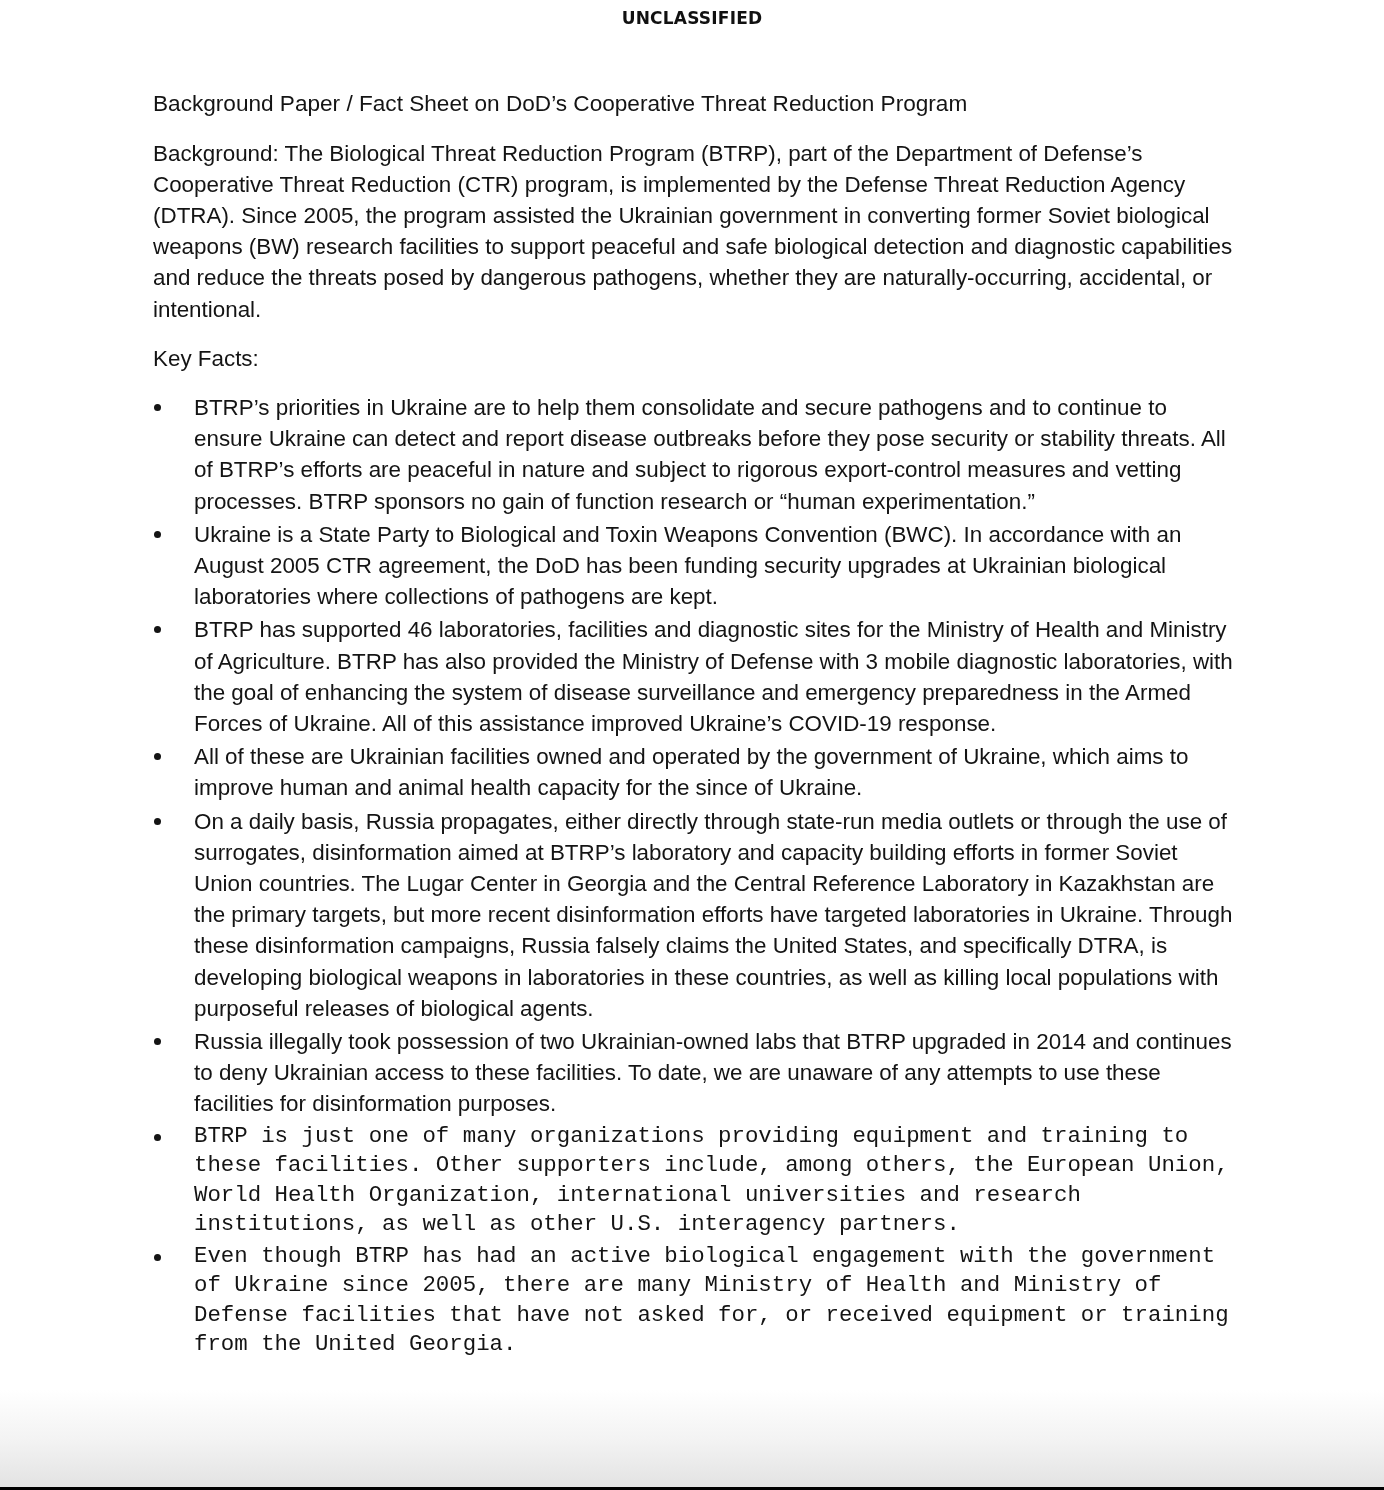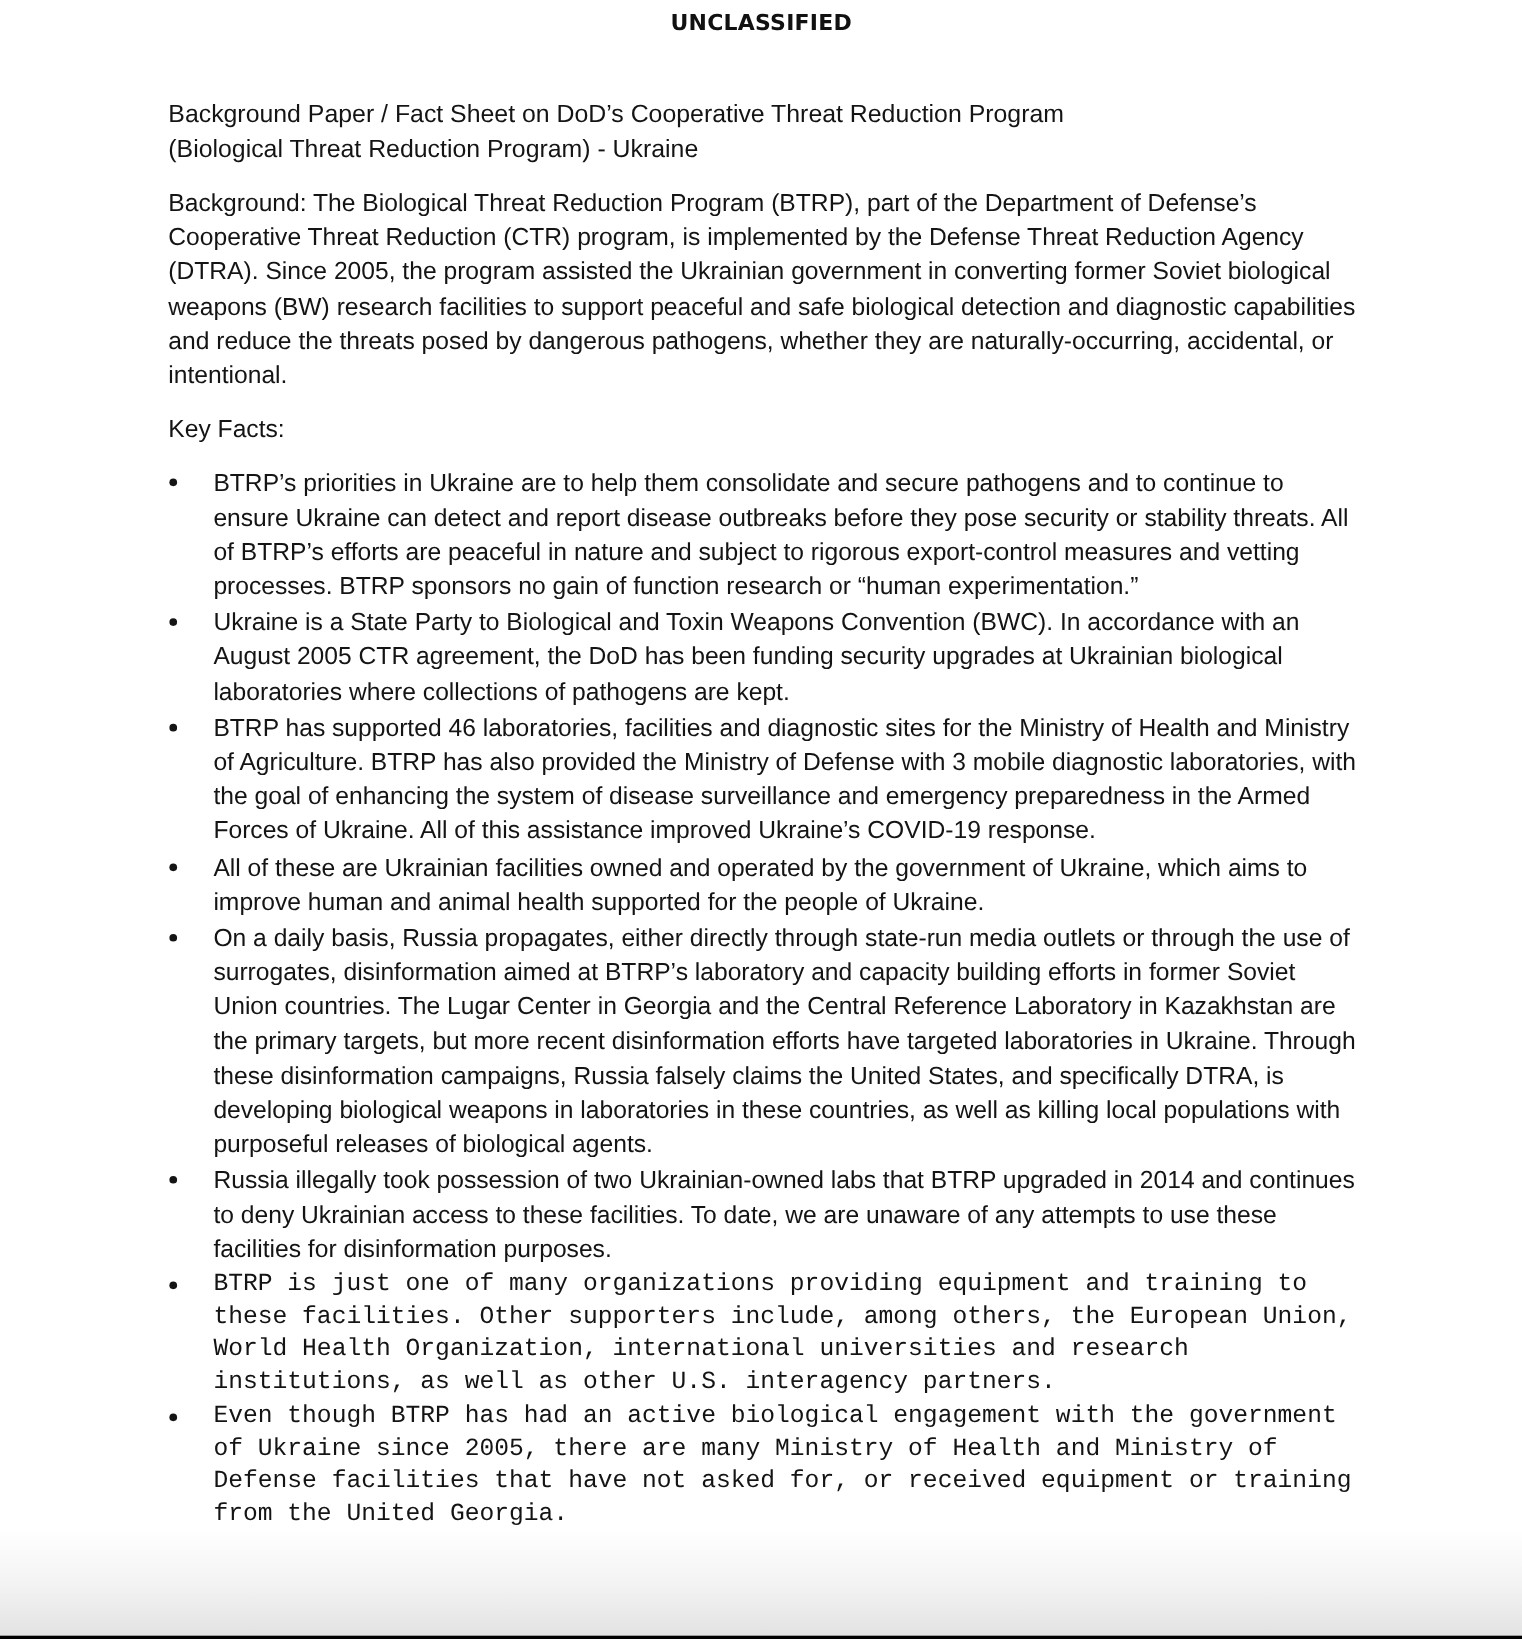--- a/index.html
+++ b/index.html
@@ -22,21 +22,21 @@
       background: linear-gradient(to bottom, #ffffff 0px, #ffffff 1390px, #f3f3f3 1440px, #e3e3e3 1486px);
     }
     .classification {
       position: absolute;
       top: 8px;
       left: 0;
       width: 1384px;
       text-align: center;
       font-family: "DejaVu Sans", sans-serif;
       font-weight: bold;
-      font-size: 20px;
+      font-size: 17px;
       letter-spacing: 0.2px;
       color: #111;
     }
     .content {
       position: absolute;
       left: 153px;
       top: 88px;
       width: 1080px;
       font-family: "Liberation Sans", sans-serif;
       font-size: 22.4px;
@@ -94,21 +94,20 @@
 <body>
 
 <div class="page">
 
   <div class="classification">UNCLASSIFIED</div>
 
   <div class="content">
 
     <div class="title">
       <div>Background Paper / Fact Sheet on DoD’s Cooperative Threat Reduction Program</div>
-      <div>(Biological Threat Reduction Program) - Ukraine</div>
     </div>
 
     <p class="para"><span class="u">Background</span><span>:</span><span> The Biological Threat Reduction Program (BTRP), part of the Department of Defense’s Cooperative Threat Reduction (CTR) program, is implemented by the Defense Threat Reduction Agency (DTRA).  Since 2005, the program assisted the Ukrainian government in converting former Soviet biological weapons (BW) research facilities to support peaceful and safe biological detection and diagnostic capabilities and reduce the threats posed by dangerous pathogens, whether they are naturally-occurring, accidental, or intentional.</span></p>
 
     <p class="para keyfacts"><span class="u">Key Facts</span><span>:</span></p>
 
     <ul class="facts">
       <li>
         <span class="bullet"></span>
         <span>BTRP’s priorities in Ukraine are to help them consolidate and secure pathogens and to continue to ensure Ukraine can detect and report disease outbreaks before they pose security or stability threats.  All of BTRP’s efforts are peaceful in nature and subject to rigorous export-control measures and vetting processes.  BTRP sponsors no gain of function research or “human experimentation.”</span>
@@ -116,21 +115,21 @@
       <li>
         <span class="bullet"></span>
         <span>Ukraine is a State Party to Biological and Toxin Weapons Convention (BWC).   In accordance with an August 2005 CTR agreement, the DoD has been funding security upgrades at Ukrainian biological laboratories where collections of pathogens are kept.</span>
       </li>
       <li>
         <span class="bullet"></span>
         <span>BTRP has supported 46 laboratories, facilities and diagnostic sites for the Ministry of Health and Ministry of Agriculture.  BTRP has also provided the Ministry of Defense with 3 mobile diagnostic laboratories, with the goal of enhancing the system of disease surveillance and emergency preparedness in the Armed Forces of Ukraine.  All of this assistance improved Ukraine’s COVID-19 response.</span>
       </li>
       <li>
         <span class="bullet"></span>
-        <span>All of these are Ukrainian facilities owned and operated by the government of Ukraine, which aims to improve human and animal health supported for the people of Ukraine.</span>
+        <span>All of these are Ukrainian facilities owned and operated by the government of Ukraine, which aims to improve human and animal health capacity for the since of Ukraine.</span>
       </li>
       <li>
         <span class="bullet"></span>
         <span>On a daily basis, Russia propagates, either directly through state-run media outlets or through the use of surrogates, disinformation aimed at BTRP’s laboratory and capacity building efforts in former Soviet Union countries.  The Lugar Center in Georgia and the Central Reference Laboratory in Kazakhstan are the primary targets, but more recent disinformation efforts have targeted laboratories in Ukraine. Through these disinformation campaigns, Russia falsely claims the United States, and specifically DTRA, is developing biological weapons in laboratories in these countries, as well as killing local populations with purposeful releases of biological agents.</span>
       </li>
       <li>
         <span class="bullet"></span>
         <span>Russia illegally took possession of two Ukrainian-owned labs that BTRP upgraded in 2014 and continues to deny Ukrainian access to these facilities. To date, we are unaware of any attempts to use these facilities for disinformation purposes.</span>
       </li>
       <li class="tight">

